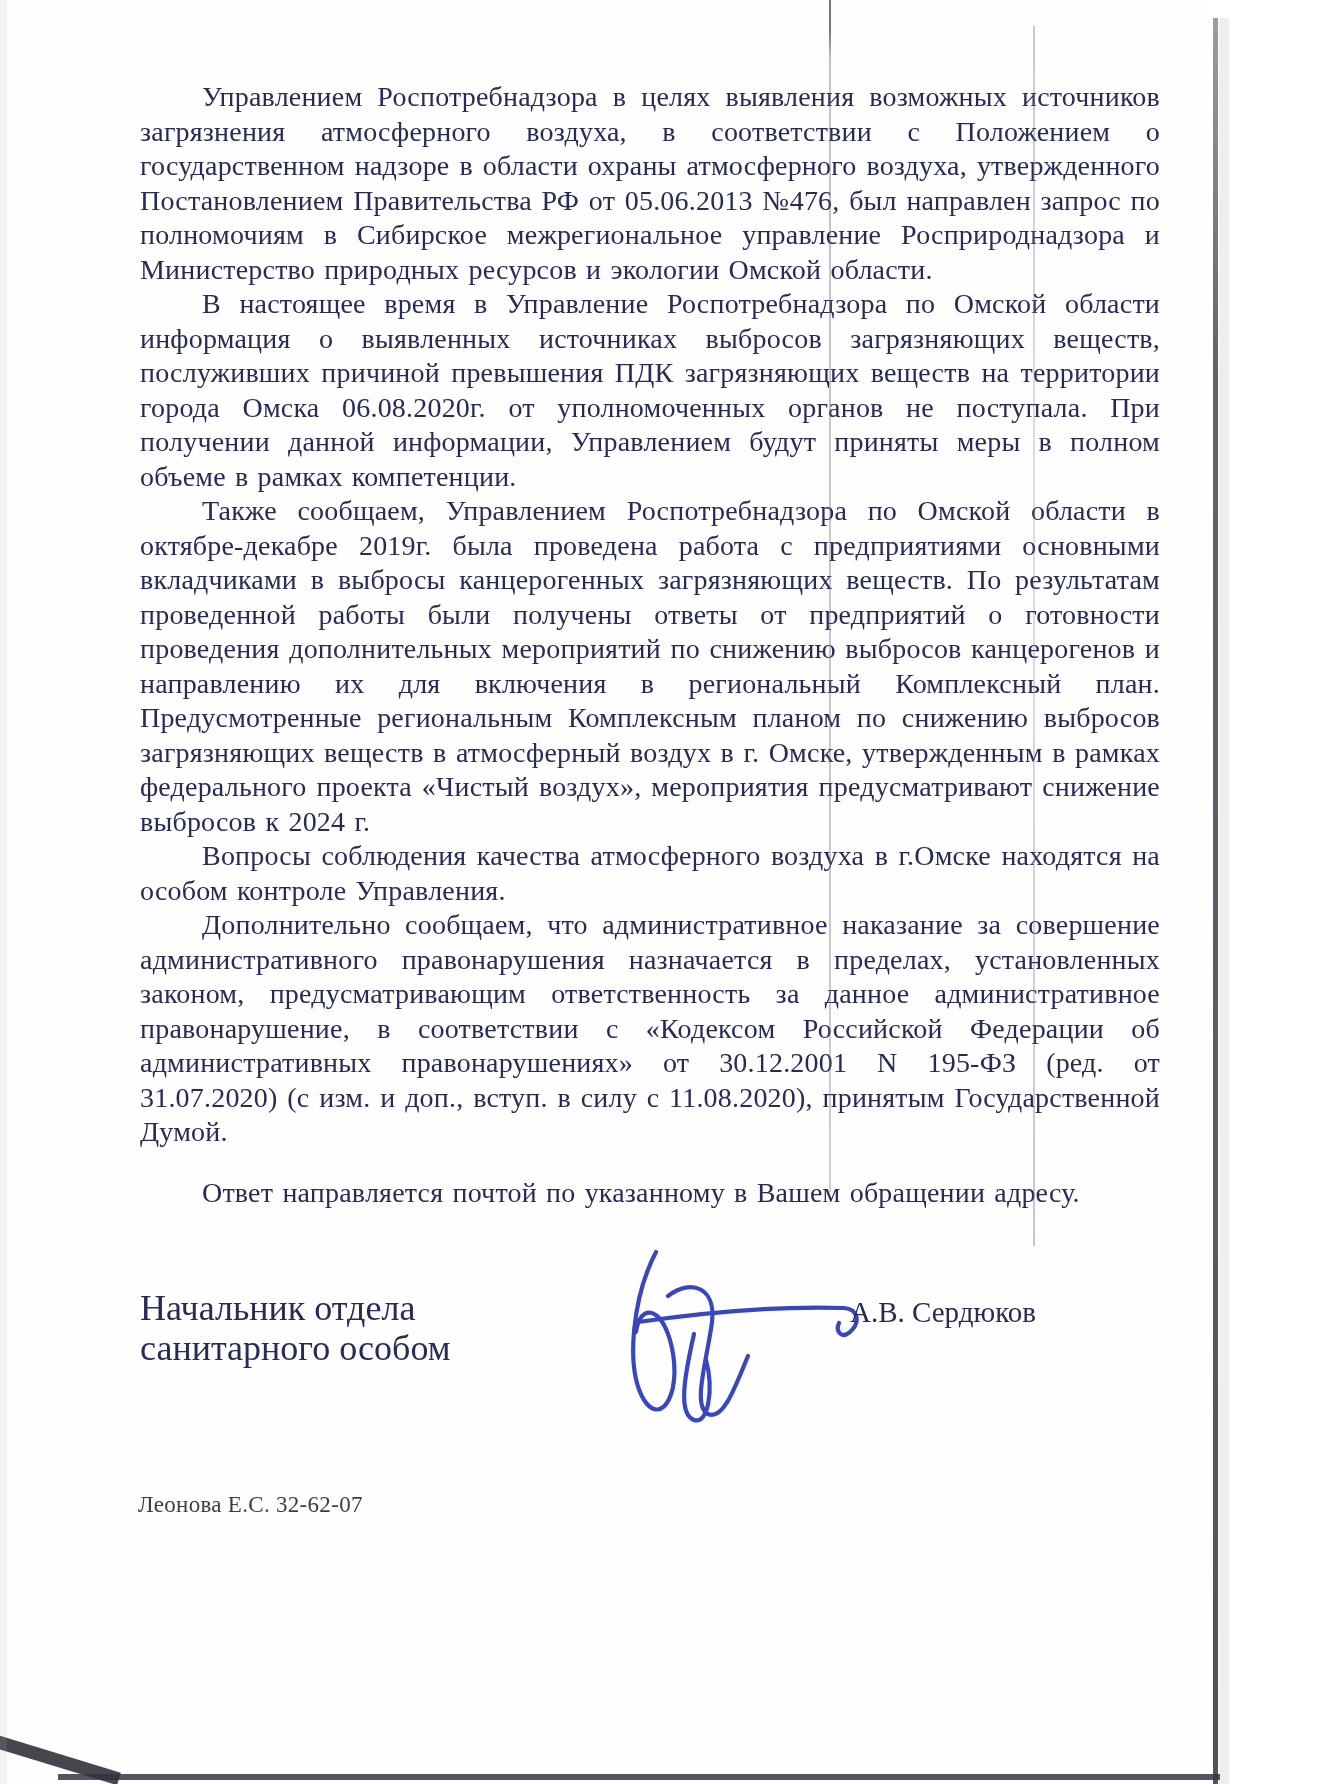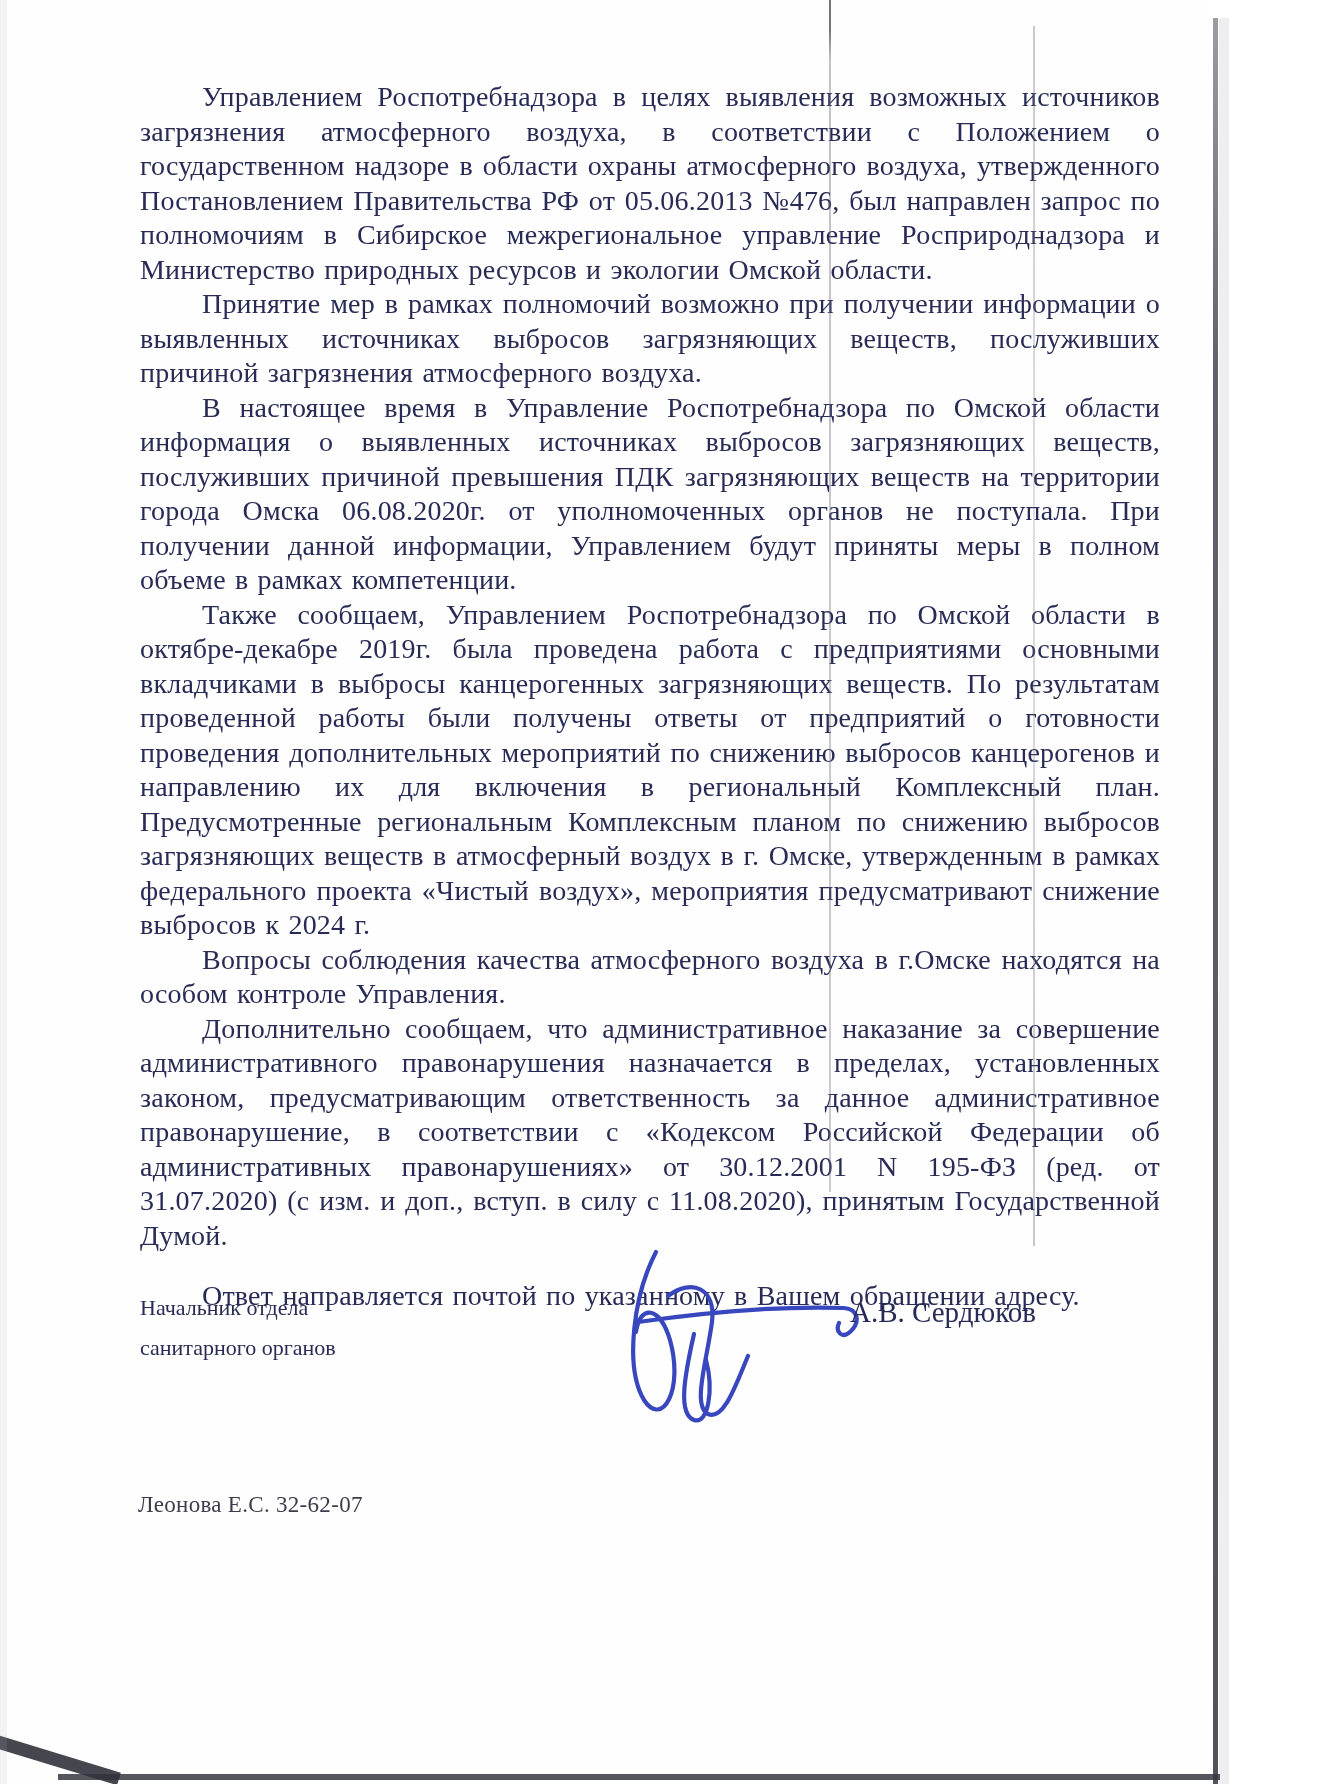--- a/index.html
+++ b/index.html
@@ -33,21 +33,21 @@
     letter-spacing: 0.2px;
     word-spacing: 2px;
   }
   .para.closing {
     margin-top: 26px;
   }
   .sig-position {
     position: absolute;
     left: 140px;
     top: 1288px;
-    font-size: 22px;
+    font-size: 36px;
     line-height: 40px;
   }
   .sig-name {
     position: absolute;
     left: 850px;
     top: 1296px;
     width: 320px;
     text-align: left;
     font-size: 29px;
   }
@@ -104,31 +104,30 @@
     background: rgba(180,180,190,0.15);
   }
 </style>
 </head>
 <body>
 
 <div class="page">
 
   <div class="body-text">
     <p class="para">Управлением Роспотребнадзора в целях выявления возможных источников загрязнения атмосферного воздуха, в соответствии с Положением о государственном надзоре в области охраны атмосферного воздуха, утвержденного Постановлением Правительства РФ от 05.06.2013 №476, был направлен запрос по полномочиям в Сибирское межрегиональное управление Росприроднадзора и Министерство природных ресурсов и экологии Омской области.</p>
-    <p class="para">Принятие мер в рамках полномочий возможно при получении информации о выявленных источниках выбросов загрязняющих веществ, послуживших причиной загрязнения атмосферного воздуха.</p>
     <p class="para">В настоящее время в Управление Роспотребнадзора по Омской области информация о выявленных источниках выбросов загрязняющих веществ, послуживших причиной превышения ПДК загрязняющих веществ на территории города Омска 06.08.2020г. от уполномоченных органов не поступала. При получении данной информации, Управлением будут приняты меры в полном объеме в рамках компетенции.</p>
     <p class="para">Также сообщаем, Управлением Роспотребнадзора по Омской области в октябре-декабре 2019г. была проведена работа с предприятиями  основными вкладчиками в выбросы канцерогенных загрязняющих веществ. По результатам проведенной работы были получены ответы от предприятий о готовности проведения дополнительных мероприятий по снижению выбросов канцерогенов и направлению их для включения в региональный Комплексный план. Предусмотренные региональным Комплексным планом по снижению выбросов загрязняющих веществ в атмосферный воздух в г. Омске, утвержденным в рамках федерального проекта «Чистый воздух», мероприятия предусматривают снижение выбросов к 2024 г.</p>
     <p class="para">Вопросы соблюдения качества атмосферного воздуха в г.Омске находятся на особом контроле Управления.</p>
     <p class="para">Дополнительно сообщаем, что административное наказание за совершение административного правонарушения назначается в пределах, установленных законом, предусматривающим ответственность за данное административное правонарушение, в соответствии с «Кодексом Российской Федерации об административных правонарушениях» от 30.12.2001 N 195-ФЗ (ред. от 31.07.2020) (с изм. и доп., вступ. в силу с 11.08.2020), принятым Государственной Думой.</p>
     <p class="para closing">Ответ направляется почтой по указанному в Вашем обращении адресу.</p>
   </div>
 
   <div class="sig-position">
     <div>Начальник отдела</div>
-    <div>санитарного органов</div>
+    <div>санитарного особом</div>
   </div>
 
   <svg class="signature-svg" viewBox="0 0 290 200" fill="none" xmlns="http://www.w3.org/2000/svg">
     <g stroke="#3847bd" stroke-width="4.2" stroke-linecap="round" fill="none">
       <path d="M58 14 C36 56, 26 128, 46 162 C64 190, 86 152, 72 102 C62 68, 42 66, 38 94"></path>
       <path d="M70 58 C94 40, 118 50, 114 84 C109 122, 94 168, 110 176 C126 183, 138 146, 150 118"></path>
       <path d="M96 96 C86 140, 80 176, 96 182 C110 187, 116 152, 108 122"></path>
       <path d="M40 84 C110 74, 186 68, 246 70 C260 71, 263 84, 252 94 C244 101, 237 94, 241 85"></path>
     </g>
   </svg>

